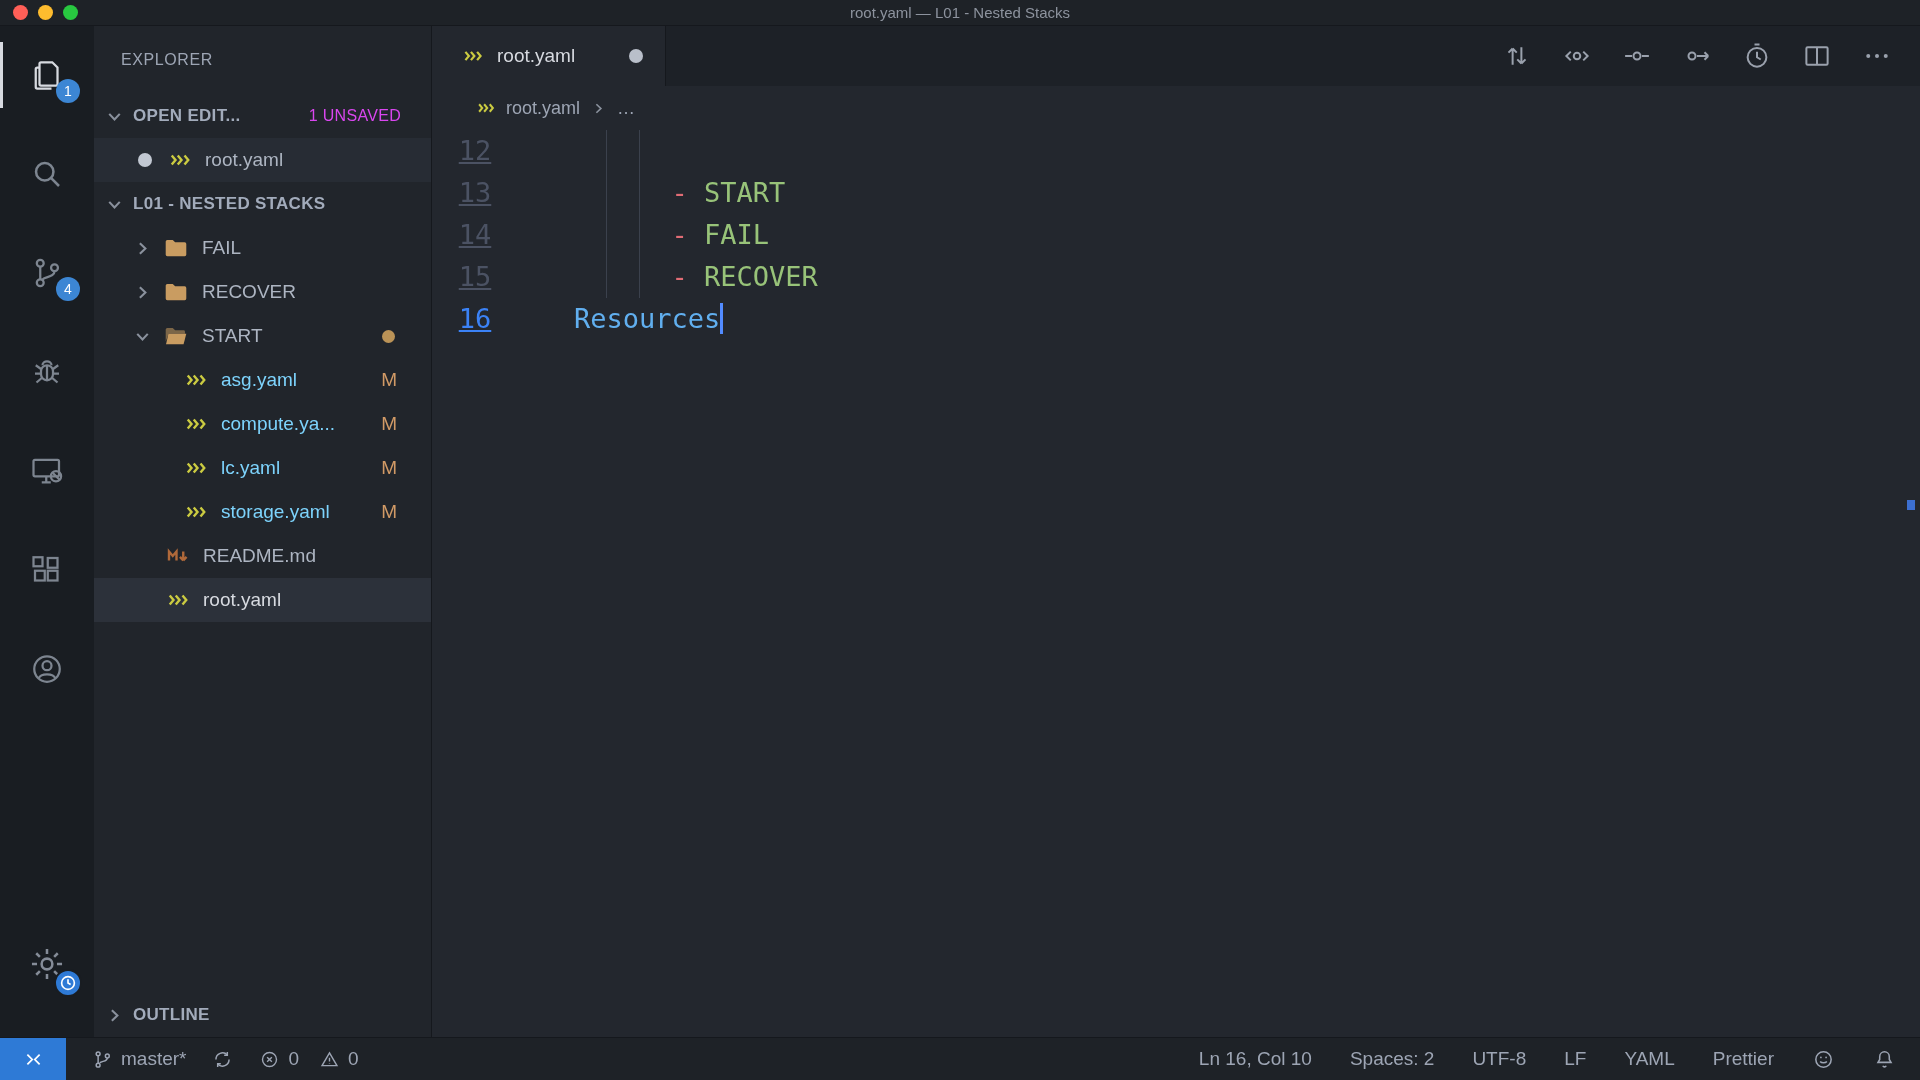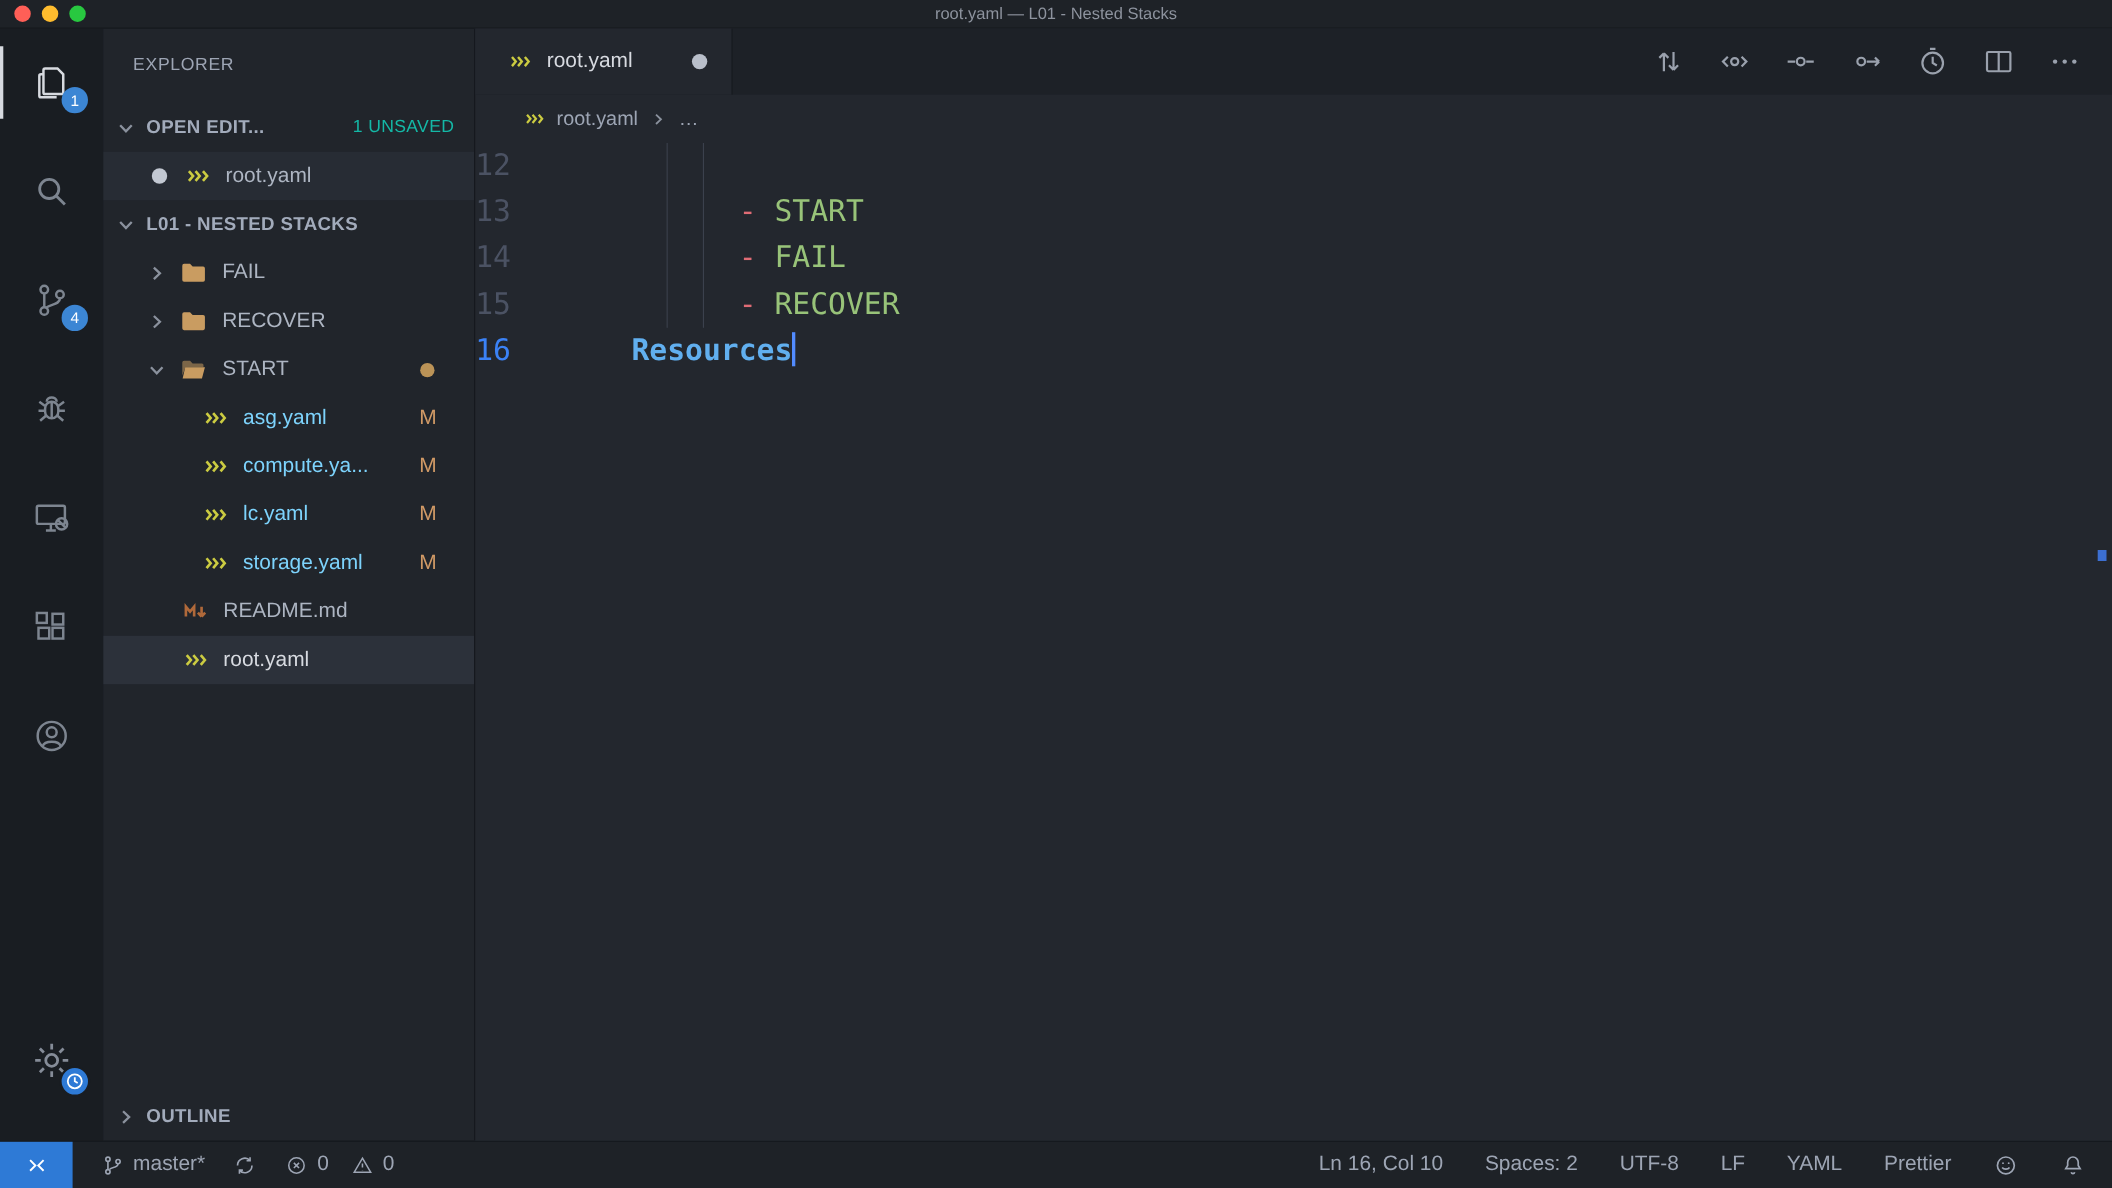--- a/index.html
+++ b/index.html
@@ -37,21 +37,21 @@
 
   
   .sidebar { width:337px; background:#21252b; color:#9da5b4; display:flex; flex-direction:column; flex:0 0 auto; }
   .sidebar-title { height:68px; flex:0 0 auto; display:flex; align-items:center; padding-left:27px;
     font-size:16px; letter-spacing:.6px; color:#9da5b4; }
   .sec { height:44px; flex:0 0 auto; display:flex; align-items:center; padding-left:10px;
     font-weight:bold; font-size:17px; color:#a2abbb; letter-spacing:.3px; }
   .sec .chev { margin-right:8px; }
   .chev { width:21px; height:21px; display:inline-flex; color:#8a919d; flex:0 0 auto; }
   .chev svg { width:100%; height:100%; }
-  .unsaved { margin-left:auto; margin-right:18px; font-weight:normal; font-size:16px; color:#14b8a6; }
+  .unsaved { margin-left:auto; margin-right:30px; font-weight:normal; font-size:16px; color:#d946ef; }
   .row { height:44px; display:flex; align-items:center; font-size:19px; color:#adb5c2; }
   .row.folder { padding-left:38px; }
   .row.file-l1 { padding-left:72px; }
   .row.file-l2 { padding-left:90px; }
   .row.oe-row { padding-left:44px; background:#272c34; }
   .row.selected { background:#2c313a; color:#d7dae0; }
   .ficon { width:24px; height:24px; display:inline-flex; margin-left:0; flex:0 0 auto; }
   .row.folder .ficon { width:26px; height:26px; margin-left:10px; }
   .ficon svg { width:100%; height:100%; }
   .lbl { margin-left:13px; white-space:nowrap; }
@@ -75,25 +75,25 @@
   .ea-icon svg { width:100%; height:100%; }
   .breadcrumbs { height:44px; flex:0 0 auto; display:flex; align-items:center; padding-left:44px;
     gap:10px; font-size:18px; color:#9da5b4; }
   .breadcrumbs .ficon { width:20px; height:20px; }
   .bc-chev { width:17px; height:17px; display:inline-flex; color:#8a919d; }
   .bc-chev svg{ width:100%; height:100%; }
 
   .code-area { flex:1; position:relative; font-family:"DejaVu Sans Mono",monospace;
     font-size:27px; overflow:hidden; }
   .code-line { display:flex; height:42px; line-height:42px; }
-  .ln { flex:0 0 142px; text-align:left; padding-right:56px; color:#4b5263; }
+  .ln { flex:0 0 142px; text-align:center; padding-right:56px; color:#4b5263;text-decoration:underline; }
   .ln.act { color:#3b82f6; }
   .ctext { white-space:pre; }
   .tk-plain{ color:#abb2bf; } .tk-key{ color:#e06c75; } .tk-dash{ color:#e06c75; }
-  .tk-str{ color:#98c379; } .tk-prop{ color:#61afef;font-weight:bold; }
+  .tk-str{ color:#98c379; } .tk-prop{ color:#61afef; }
   .caret { display:inline-block; width:3px; height:31px; background:#528bff;
     vertical-align:middle; transform:translateY(-2px); }
   .indent-guide { position:absolute; width:1px; background:#3b414d; top:0; height:168px; }
   .ig1 { left:174px; } .ig2 { left:207px; }
   .overview-mark { position:absolute; right:5px; top:370px; width:8px; height:10px; background:#3c6fd1; }
 
   
   .statusbar { height:43px; flex:0 0 auto; background:#1e2227; border-top:1px solid #15181d;
     display:flex; align-items:center; color:#9da5b4; font-size:19px; }
   .sb-remote { width:66px; height:100%; background:#2e7ad6; color:#fff;

